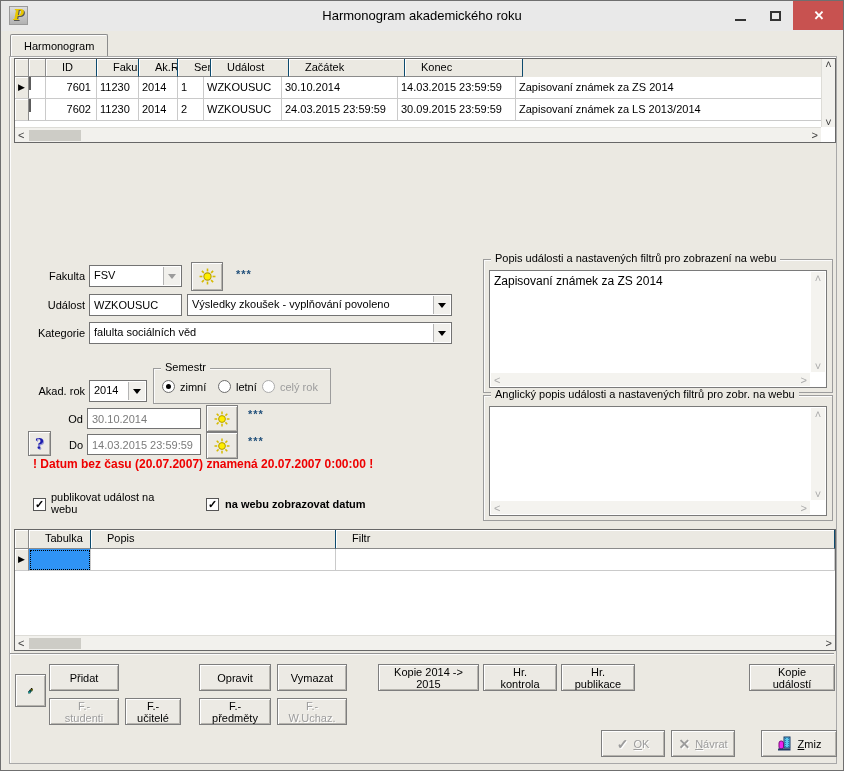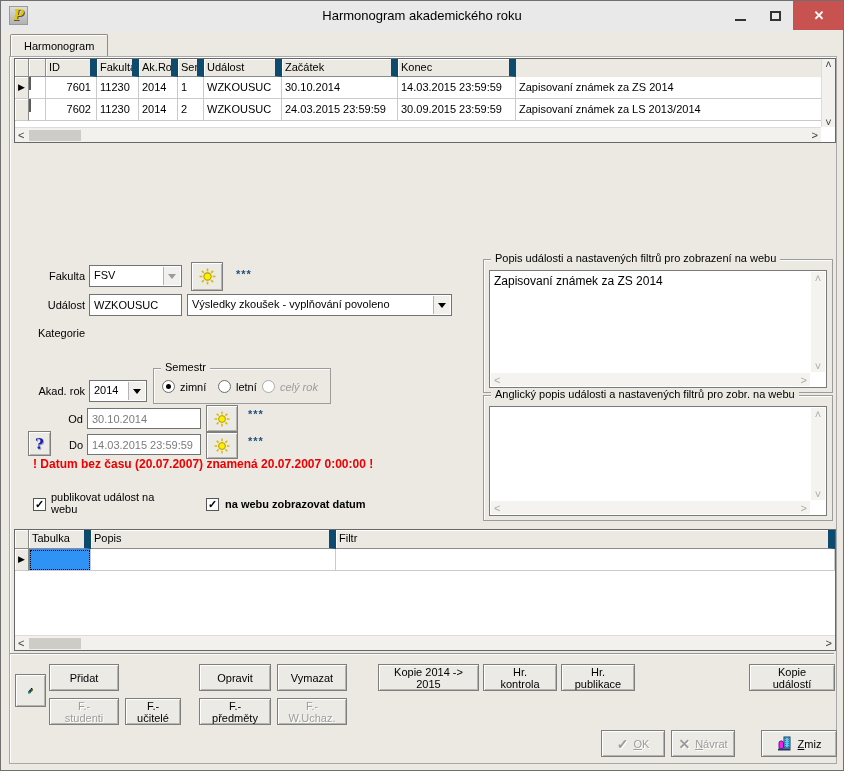--- a/index.html
+++ b/index.html
@@ -18,22 +18,22 @@
   .minbar{width:11px;height:2px;background:#333;margin-top:8px;}
   .maxbox{width:11px;height:10px;border:2px solid #333;background:transparent;}
   
   .tab{position:absolute;left:9px;top:33px;height:23px;padding:0 13px;line-height:22px;background:#ebe9e2;
        border:1px solid #8c8c8c;border-bottom:none;border-radius:2px 2px 0 0;box-shadow:inset 1px 1px 0 #fdfdfd;}
   .tabpage{position:absolute;left:8px;top:55px;width:828px;height:708px;border:1px solid #a8a8a8;
            box-shadow:inset 1px 1px 0 #fcfcfc;pointer-events:none;}
   
   .grid{position:absolute;background:#fff;border:1px solid #676767;}
   .ghead{display:flex;background:#ebe9e2;}
-  .gh{height:18px;border-right:7px solid #0c4a6e;border-bottom:1px solid #8b8b8b;
-      box-shadow:inset 1px 1px 0 #fff;padding:2px 3px 0;white-space:nowrap;overflow:hidden;}
+  .gh{height:18px;border-right:1px solid #0c4a6e;border-bottom:1px solid #8b8b8b;
+      box-shadow:inset 1px 1px 0 #fff;padding:2px 16px 0;white-space:nowrap;overflow:hidden;}
   .grow{display:flex;height:22px;background:#fff;}
   .gc{border-right:1px solid #cacaca;border-bottom:1px solid #cacaca;padding:4px 3px 0;
       white-space:nowrap;overflow:hidden;}
   .gc.ind,.gh.ind{background:#ebe9e2;border-right:1px solid #8b8b8b;box-shadow:inset 1px 1px 0 #fff;
       text-align:center;padding:0;}
   .rowind{font-size:9px;line-height:21px;}
   .gchk{width:13px;height:13px;margin:3px auto 0;background:#fff;border:1px solid #5c5c5c;
         box-shadow:inset 1px 1px 0 #a9a9a9;}
   .num{text-align:right;padding-right:5px;}
   .selcell{background:#2f93f5;outline:1px dotted #000;outline-offset:-2px;}
@@ -61,21 +61,21 @@
   .tri{width:0;height:0;border:4px solid transparent;border-top:5px solid #000;margin-top:4px;}
   .dd.off .tri{border-top-color:#9b9b9b;}
   .toolbtn{position:absolute;width:32px;height:29px;background:#eceae4;border:1px solid #7e7e7e;
            box-shadow:inset 1px 1px 0 #fff,inset -1px -1px 0 #b6b4ae;display:flex;align-items:center;justify-content:center;padding:0;}
   .stars{position:absolute;color:#1f4e79;font-weight:bold;letter-spacing:1px;}
   .gbox{position:absolute;border:1px solid #9c9c9c;box-shadow:inset 1px 1px 0 #fbfbfb;}
   .gbox-t{position:absolute;top:-8px;left:7px;background:#ebe9e2;padding:0 4px;white-space:nowrap;}
   .radio{position:absolute;width:13px;height:13px;border-radius:50%;background:#fff;border:1px solid #6d6d6d;}
   .radio.sel::after{content:"";position:absolute;left:3px;top:3px;width:5px;height:5px;border-radius:50%;background:#000;}
   .radio.off{border-color:#ababab;}
-  .rlbl{position:absolute;} .rlbl.off{color:#9c9c9c;font-style:italic;}
+  .rlbl{position:absolute;} .rlbl.off{color:#9c9c9c;}
   .warn{position:absolute;color:#ee0000;font-weight:bold;font-size:12px;}
   .cbx{position:absolute;width:13px;height:13px;background:#fff;border:1px solid #555;
        font-weight:bold;font-size:11px;line-height:11px;text-align:center;}
   .memo{position:absolute;left:5px;right:5px;top:10px;bottom:4px;background:#fff;border:1px solid #7a7a7a;}
   .memo-text{position:absolute;left:4px;top:3px;right:20px;font-size:12px;}
   .memo-vs{position:absolute;top:1px;right:1px;bottom:15px;width:14px;background:#f4f3ef;
            display:flex;flex-direction:column;justify-content:space-between;align-items:center;color:#aaa;}
   .memo-hs{position:absolute;left:1px;right:16px;bottom:1px;height:13px;background:#f4f3ef;
            display:flex;justify-content:space-between;align-items:center;color:#aaa;padding:0 3px;}
   
@@ -184,20 +184,26 @@
   <div class="lbl" style="left:20px;top:298px;width:64px">Událost</div>
   <input class="edit" style="left: 88px; top: 293px; width: 93px;" value="WZKOUSUC">
   <div class="combo" style="left:186px;top:293px;width:265px">
     <span>Výsledky zkoušek - vyplňování povoleno</span>
     <span class="dd">
         <i class="tri"></i>
       </span>
   </div>
 
   <div class="lbl" style="left:20px;top:326px;width:64px">Kategorie</div>
+  <div class="combo" style="left:88px;top:321px;width:363px">
+    <span>falulta sociálních věd</span>
+    <span class="dd">
+        <i class="tri"></i>
+      </span>
+  </div>
 
   <div class="lbl" style="left:20px;top:384px;width:64px">Akad. rok</div>
   <div class="combo" style="left:88px;top:379px;width:58px">
     <span>2014</span>
     <span class="dd">
         <i class="tri"></i>
       </span>
   </div>
 
   <div class="gbox" style="left:152px;top:367px;width:178px;height:36px">

